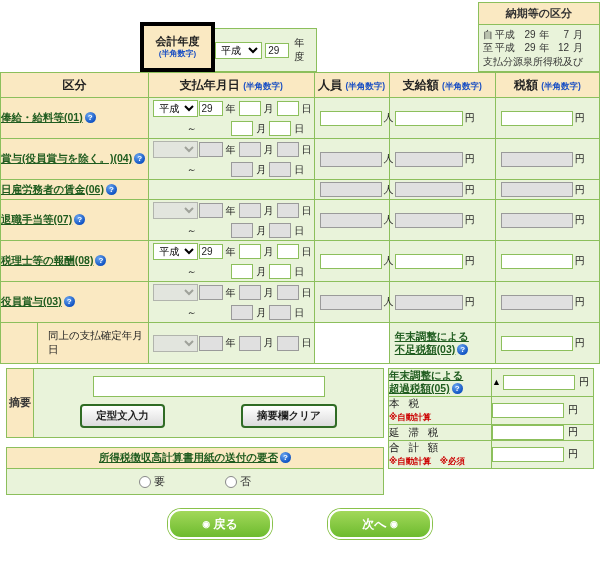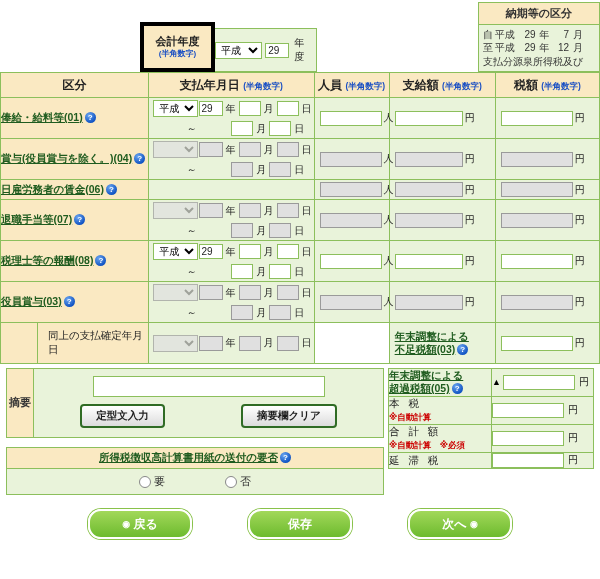--- a/index.html
+++ b/index.html
@@ -499,51 +499,48 @@
                 </td>
                 <td class="subval">
                   <div class="subnum">
                     <input type="text" class="tx w-tax" style="">
                     <span class="unit">円</span>
                   </div>
                 </td>
               </tr>
               <tr>
                 <td class="sublbl">
-                  <div class="plain sp">合 計 額</div>
-                  <div><span class="red">※自動計算</span><span class="red">　※必須</span></div>
+                  <div class="plain sp">延 滞 税</div>
                 </td>
                 <td class="subval">
                   <div class="subnum">
                     <input type="text" class="tx w-tax" style="">
                     <span class="unit">円</span>
                   </div>
                 </td>
               </tr>
               <tr>
                 <td class="sublbl">
-                  <div class="plain sp">延 滞 税</div>
+                  <div class="plain sp">合 計 額</div>
+                  <div><span class="red">※自動計算</span><span class="red">　※必須</span></div>
                 </td>
                 <td class="subval">
                   <div class="subnum">
                     <input type="text" class="tx w-tax" style="">
                     <span class="unit">円</span>
                   </div>
                 </td>
               </tr>
             </tbody>
         </table>
       </div>
     </div>
 
     <div class="nav">
       <div class="navbtn">
         <span class="ar">◉</span>&nbsp;<span>戻る</span>
-      </div>
-      <div class="navbtn">
-        <span>保存</span>
       </div>
       <div class="navbtn">
         <span>次へ</span>&nbsp;<span class="ar">◉</span>
       </div>
     </div>
   </div>
 </div>
 
 </body></html>

